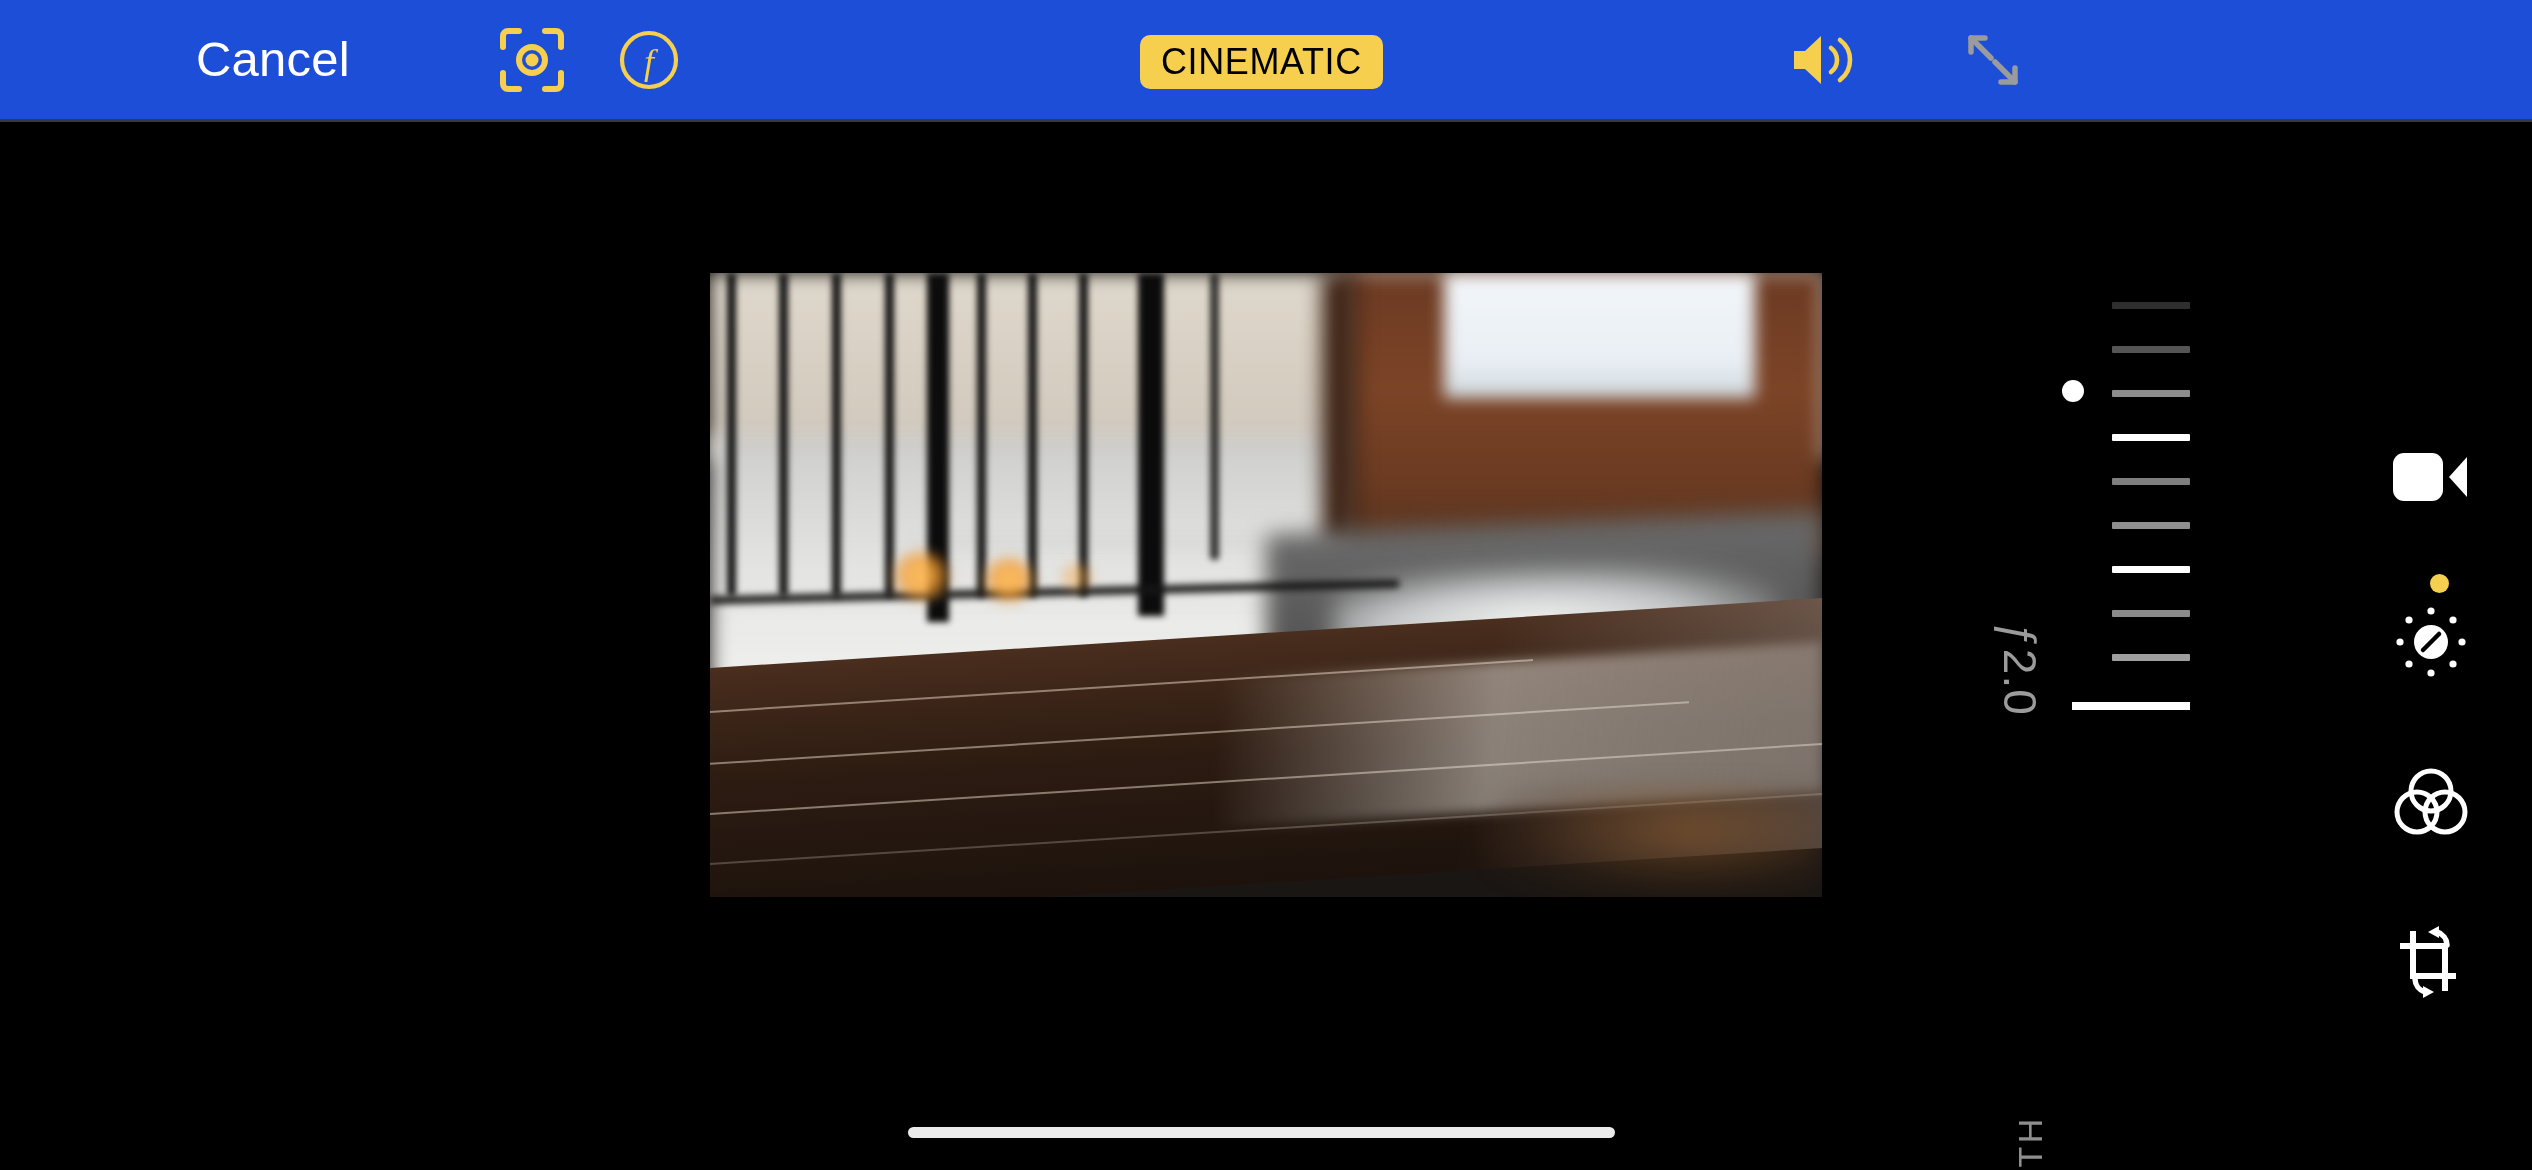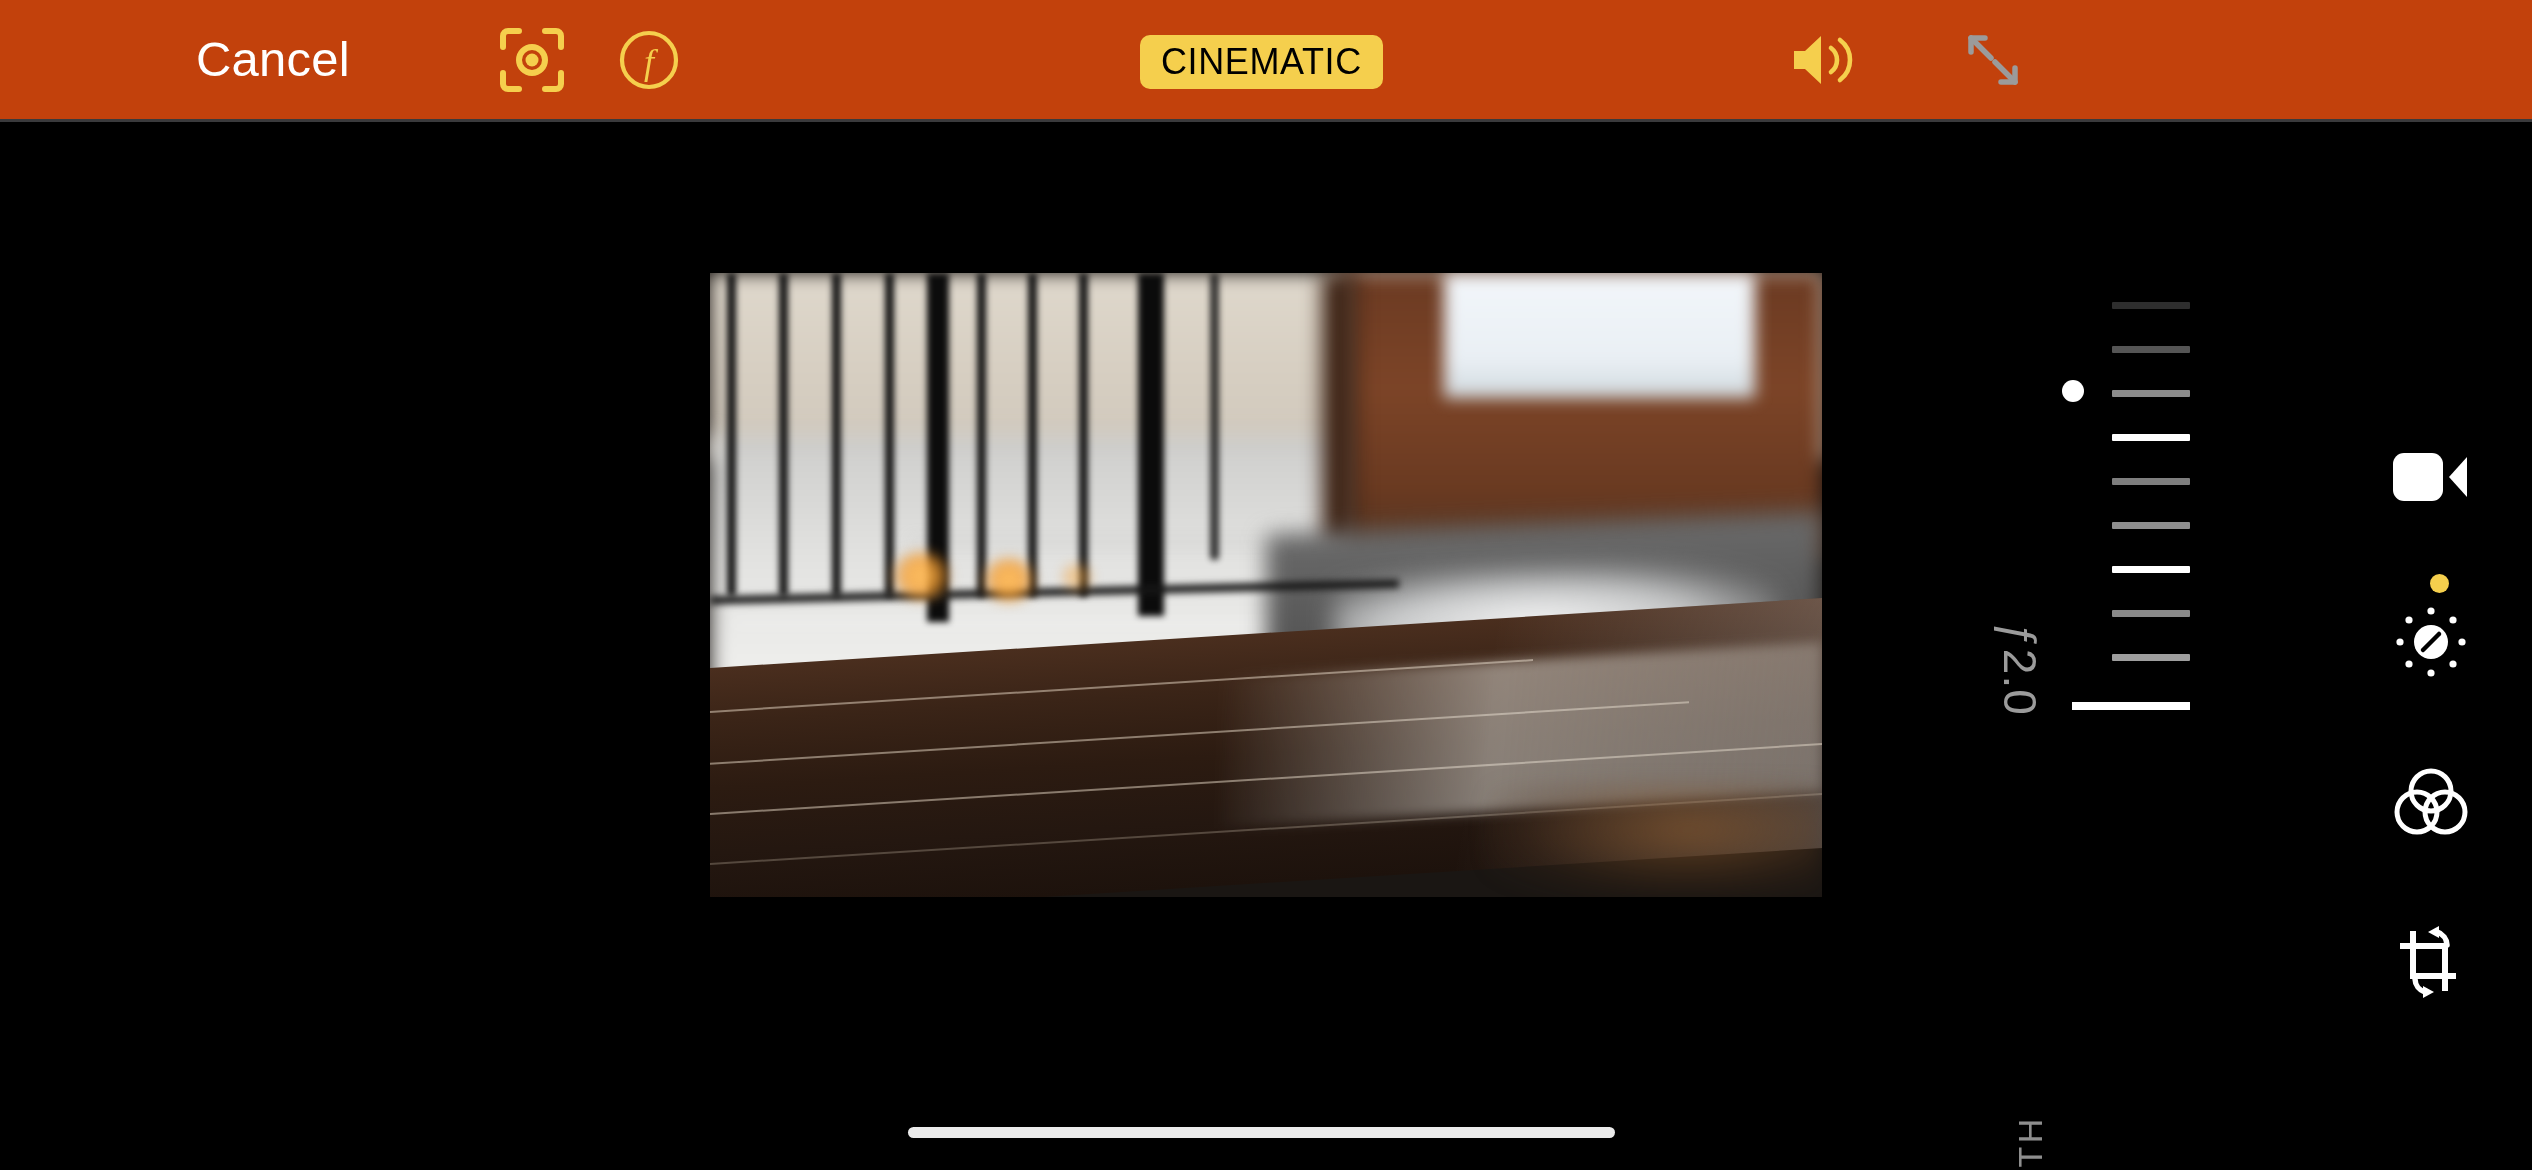--- a/index.html
+++ b/index.html
@@ -8,21 +8,21 @@
     background:#000;
     overflow:hidden;
     font-family:"Liberation Sans", sans-serif;
     -webkit-font-smoothing:antialiased;
   }
   #screen { position:relative; width:2532px; height:1170px; background:#000; }
 
   
   #topbar {
     position:absolute; left:0; top:0; width:2532px; height:119px;
-    background:#c2410c;
+    background:#1d4ed8;
   }
   #topbar-divider {
     position:absolute; left:0; top:119px; width:2532px; height:3px;
     background:#3a3a3c;
   }
   .tb-text {
     position:absolute; top:0; height:119px;
     display:flex; align-items:center;
     font-size:49px; font-weight:400; letter-spacing:0.2px;
     line-height:1;

